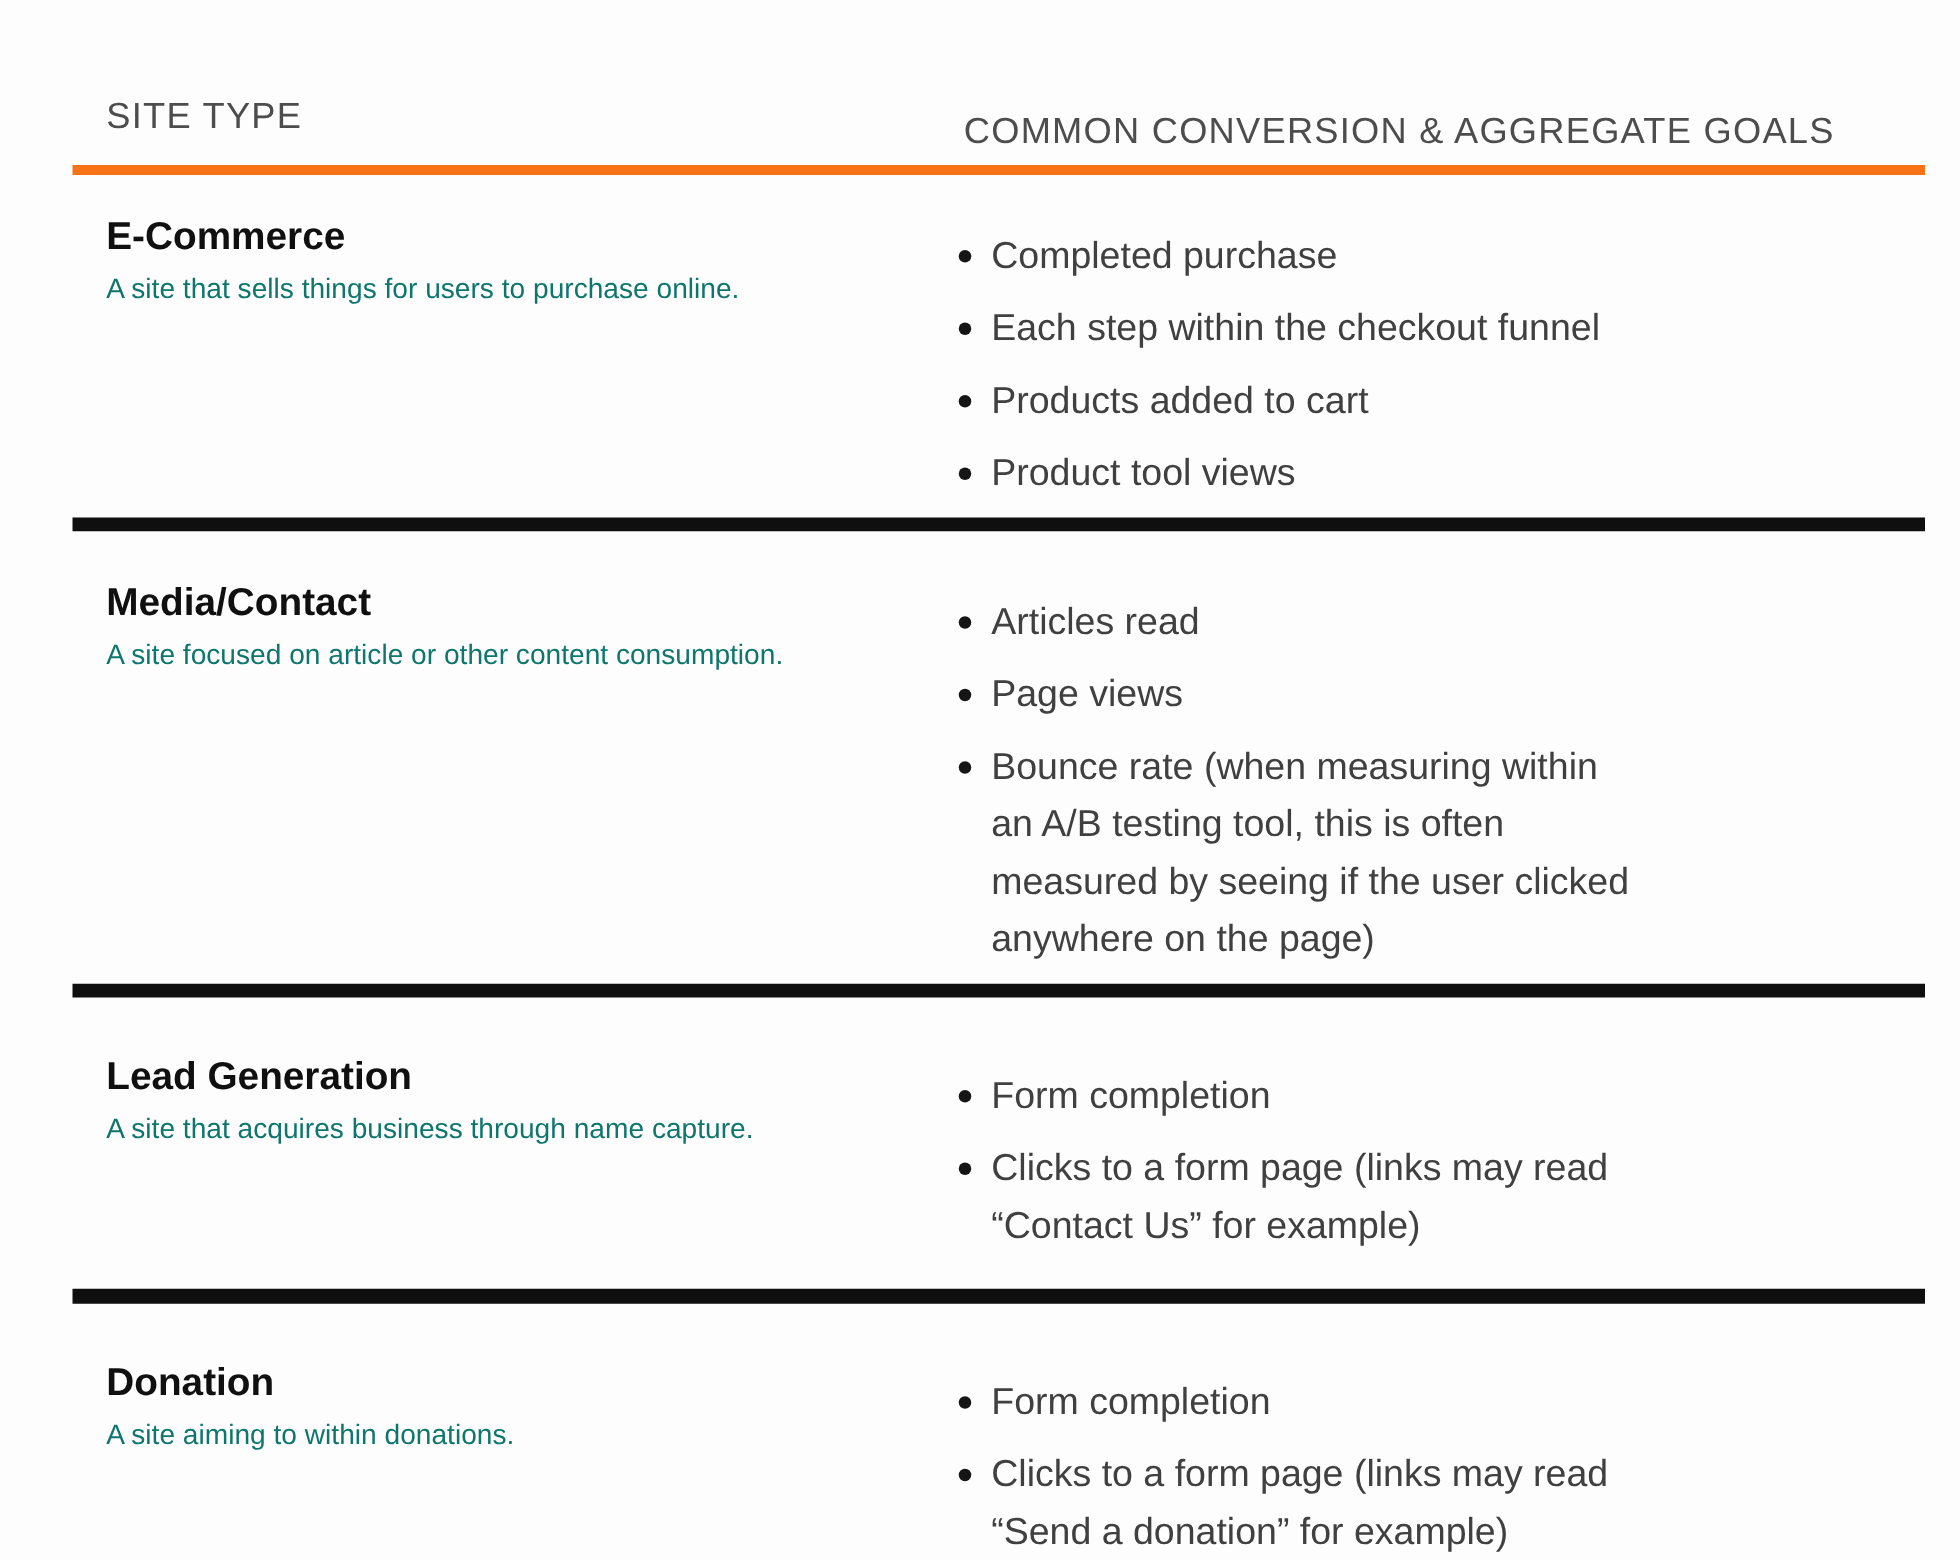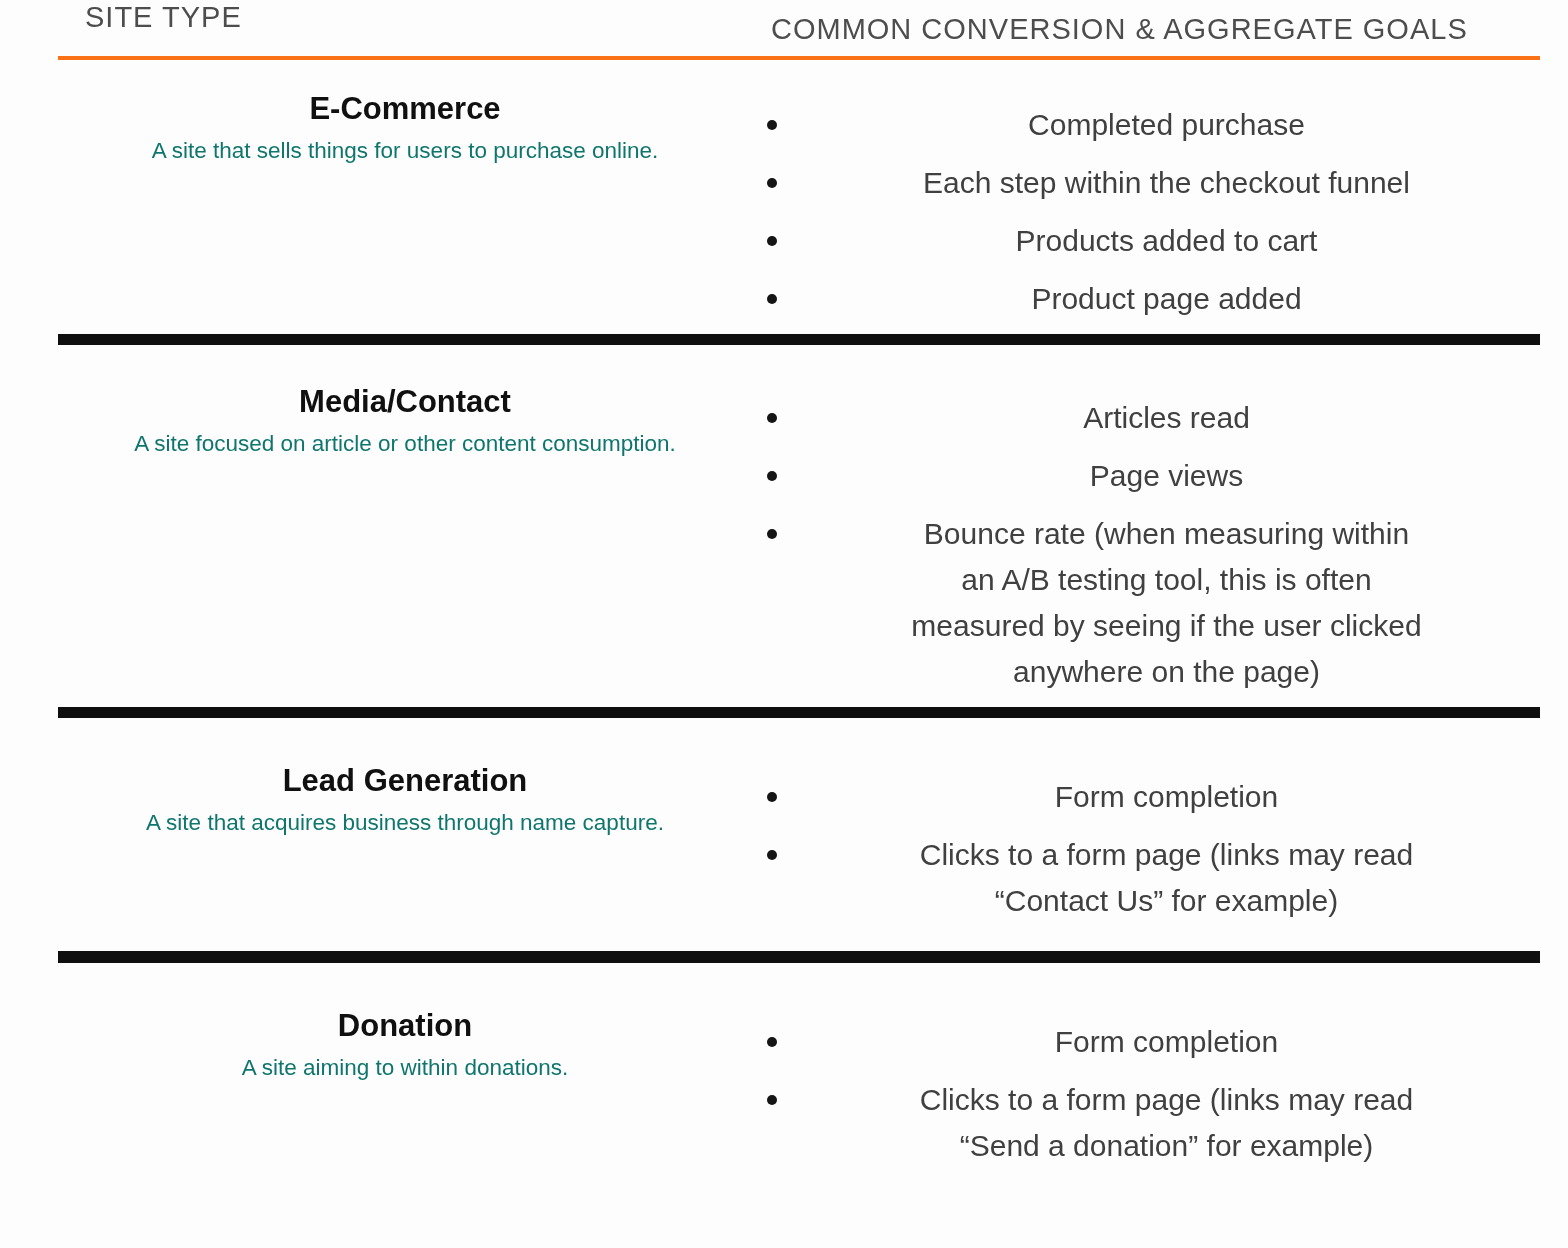--- a/index.html
+++ b/index.html
@@ -15,22 +15,23 @@
     width: 1568px;
     height: 1248px;
     background: #fdfdfd;
   }
   .table {
     margin-left: 58px;
     margin-right: 28px; 
   }
   .header-row {
     display: flex;
+    padding-top: 76px;
     padding-bottom: 10px;
-    border-bottom: 4px solid #f97316;
+    border-bottom: 8px solid #f97316;
   }
   .col-left {
     width: 707px;
     flex: 0 0 707px;
     padding-left: 27px;
     padding-right: 40px;
   }
   .col-right {
     flex: 1 1 auto;
     padding-left: 0;
@@ -40,21 +41,20 @@
     font-size: 29px;
     line-height: 34px;
     letter-spacing: 1px;
     color: #4d4d4d;
     font-weight: 400;
   }
   .header-row .col-right .col-header { padding-left: 6px; }
 
   .row {
     display: flex;
-    text-align: center;
   }
   .row.r1 { padding-top: 30px; min-height: 260px; border-bottom: 11px solid #0f0f0f; }
   .row.r2 { padding-top: 38px; min-height: 358px; border-bottom: 11px solid #0f0f0f; }
   .row.r3 { padding-top: 44px; min-height: 245px; border-bottom: 12px solid #0f0f0f; }
   .row.r4 { padding-top: 44px; min-height: 219px; }
 
   .site-heading {
     font-size: 31px;
     line-height: 38px;
     font-weight: 700;
@@ -122,21 +122,21 @@
           <li class="goal-item">
             <span class="dot"></span>
             <span class="goal-text">Each step within the checkout funnel</span>
           </li>
           <li class="goal-item">
             <span class="dot"></span>
             <span class="goal-text">Products added to cart</span>
           </li>
           <li class="goal-item">
             <span class="dot"></span>
-            <span class="goal-text">Product page added</span>
+            <span class="goal-text">Product tool views</span>
           </li>
         </ul>
       </div>
     </div>
 
     <div class="row r2">
       <div class="col-left">
         <div class="site-heading">Media/Contact</div>
         <div class="site-desc">A site focused on article or other content consumption.</div>
       </div>

